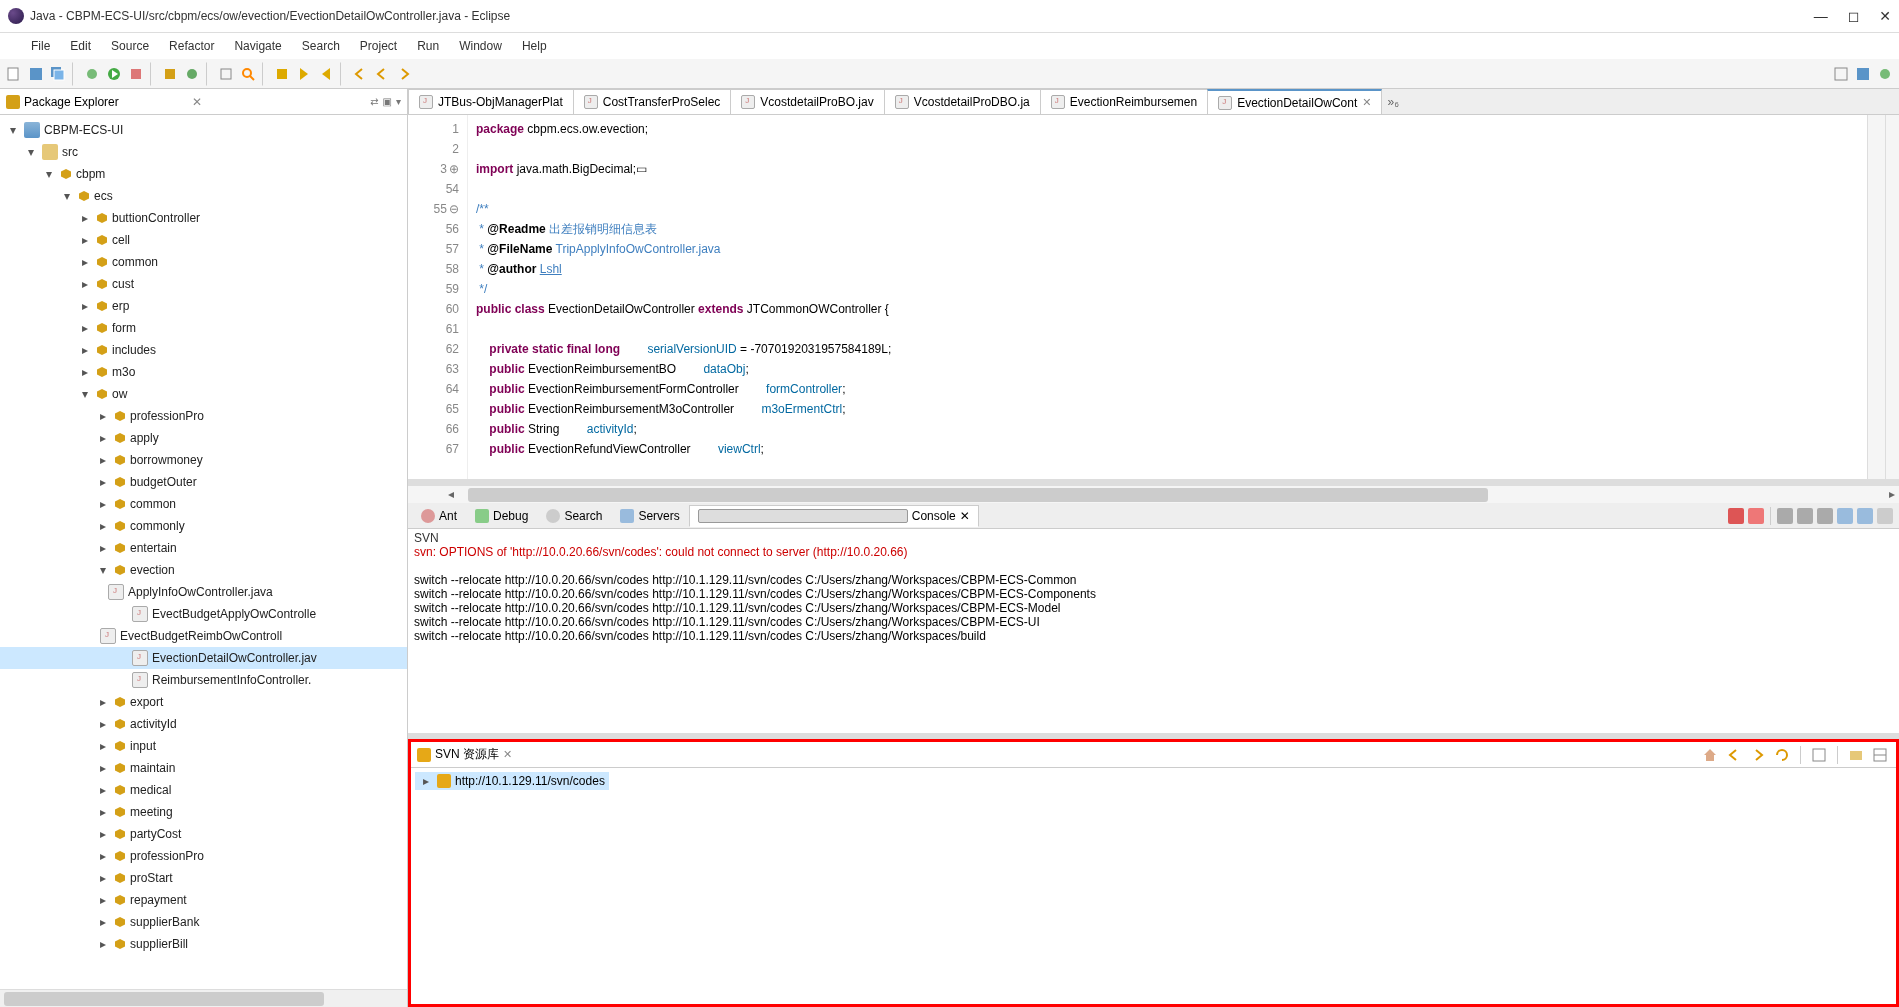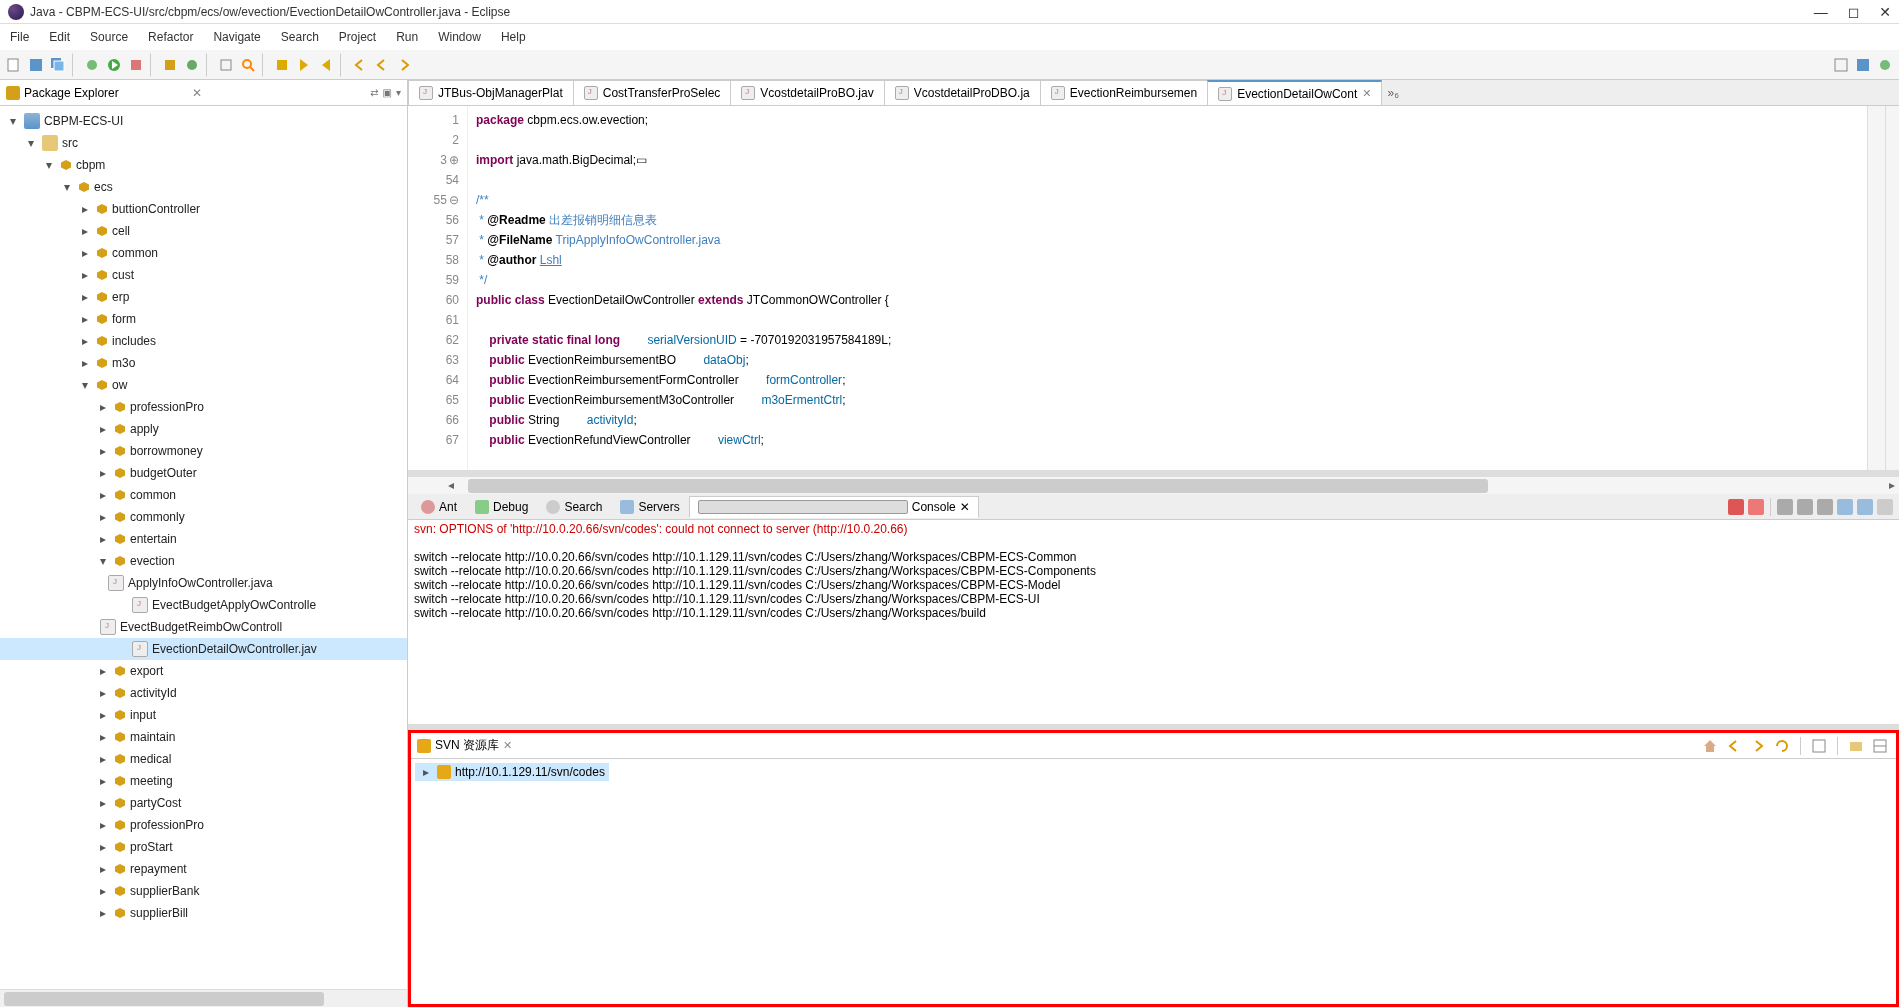--- a/index.html
+++ b/index.html
@@ -1,22 +1,22 @@
 <!DOCTYPE html>
 <html><head>
 <meta charset="utf-8">
 <style>
 * { margin: 0; padding: 0; box-sizing: border-box; font-family: "Segoe UI", Tahoma, sans-serif; font-size: 12px; }
 body { background: #f0f0f0; width: 1899px; height: 1007px; overflow: hidden; display: flex; flex-direction: column; }
-.titlebar { height: 24px; background: #fff; display: flex; align-items: center; padding: 0 8px; border-bottom: 1px solid #ddd; }
+.titlebar { height: 33px; background: #fff; display: flex; align-items: center; padding: 0 8px; border-bottom: 1px solid #ddd; }
 .titlebar .eclipse-icon { width: 16px; height: 16px; border-radius: 50%; background: radial-gradient(circle at 30% 30%, #6a4a8a, #2a1a4a); margin-right: 6px; }
 .titlebar .title-text { flex: 1; color: #333; }
 .titlebar .win-buttons { display: flex; gap: 20px; }
 .titlebar .win-buttons span { color: #333; cursor: default; font-size: 14px; }
-.menubar { height: 26px; background: #fff; display: flex; align-items: center; padding: 0 0; }
+.menubar { height: 26px; background: #fff; display: flex; align-items: center; padding: 0 21px; }
 .menubar .menu-item { padding: 4px 10px; color: #333; }
 .toolbar { height: 30px; background: #f5f5f5; border-bottom: 1px solid #ccc; display: flex; align-items: center; padding: 0 4px; gap: 2px; }
 .toolbar .tb-btn { width: 20px; height: 20px; display: flex; align-items: center; justify-content: center; border: 1px solid transparent; }
 .toolbar .tb-btn.sep { width: 6px; border-left: 1px solid #ccc; height: 24px; margin: 0 2px; }
 .toolbar .tb-btn svg { width: 16px; height: 16px; }
 .toolbar .spacer { flex: 1; }
 .main-area { flex: 1; display: flex; background: #eee; position: relative; }
 .left-panel { width: 408px; display: flex; flex-direction: column; background: #fff; border-right: 1px solid #ccc; }
 .left-panel .view-tab { height: 26px; display: flex; align-items: center; padding: 0 6px; background: #fff; border-bottom: 1px solid #ccc; gap: 4px; }
 .left-panel .view-tab .pkg-icon { width: 14px; height: 14px; background: #d4a017; border-radius: 2px; }
@@ -348,20 +348,25 @@
         <div class="tree-item" style="padding-left: 82px;">
           <span class="exc"></span>
           <span class="icon jfile"></span>
           <span class="label">EvectBudgetReimbOwControll</span>
         </div>
         <div class="tree-item selected" style="padding-left: 114px;">
           <span class="exc"></span>
           <span class="icon jfile"></span>
           <span class="label">EvectionDetailOwController.jav</span>
         </div>
+        <div class="tree-item" style="padding-left: 114px;">
+          <span class="exc"></span>
+          <span class="icon jfile"></span>
+          <span class="label">ReimbursementInfoController.</span>
+        </div>
         <div class="tree-item" style="padding-left: 96px;">
           <span class="exc">▸</span>
           <span class="icon pkg"></span>
           <span class="label">export</span>
         </div>
         <div class="tree-item" style="padding-left: 96px;">
           <span class="exc">▸</span>
           <span class="icon pkg"></span>
           <span class="label">activityId</span>
         </div>
@@ -511,20 +516,21 @@
       <span style="width:1px;height:18px;background:#ccc;margin:0 4px"></span>
       <span class="tbicon" style="background:#aaa"></span>
       <span class="tbicon" style="background:#aaa"></span>
       <span class="tbicon" style="background:#aaa"></span>
       <span class="tbicon" style="background:#9bd"></span>
       <span class="tbicon" style="background:#9bd"></span>
       <span class="tbicon" style="background:#ccc"></span>
     </div>
 
     <div class="console">
+      <div class="title">SVN</div>
       <div class="err line">svn: OPTIONS of 'http://10.0.20.66/svn/codes': could not connect to server (http://10.0.20.66)</div>
       <div class="line">&nbsp;</div>
       <div id="console-lines">
           <div class="line">switch --relocate http://10.0.20.66/svn/codes http://10.1.129.11/svn/codes C:/Users/zhang/Workspaces/CBPM-ECS-Common</div>
           <div class="line">switch --relocate http://10.0.20.66/svn/codes http://10.1.129.11/svn/codes C:/Users/zhang/Workspaces/CBPM-ECS-Components</div>
           <div class="line">switch --relocate http://10.0.20.66/svn/codes http://10.1.129.11/svn/codes C:/Users/zhang/Workspaces/CBPM-ECS-Model</div>
           <div class="line">switch --relocate http://10.0.20.66/svn/codes http://10.1.129.11/svn/codes C:/Users/zhang/Workspaces/CBPM-ECS-UI</div>
           <div class="line">switch --relocate http://10.0.20.66/svn/codes http://10.1.129.11/svn/codes C:/Users/zhang/Workspaces/build</div>
         </div>
     </div>

